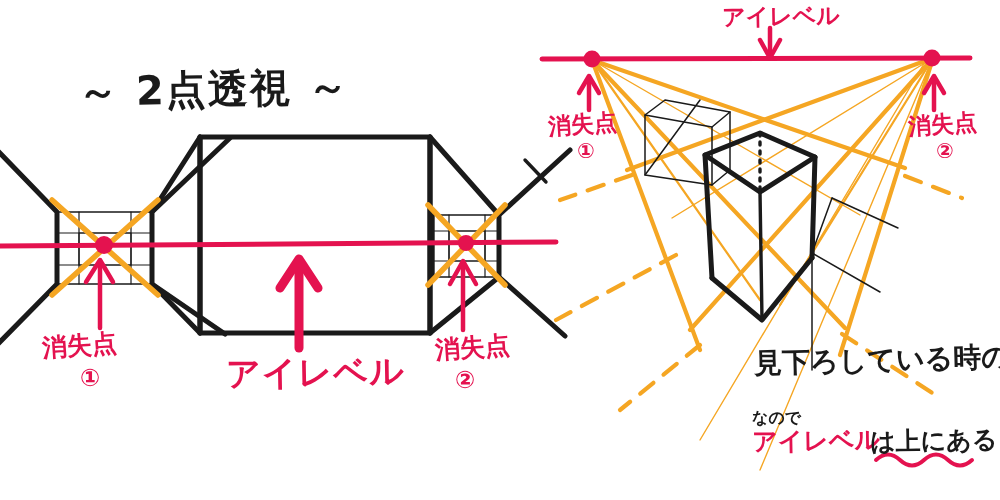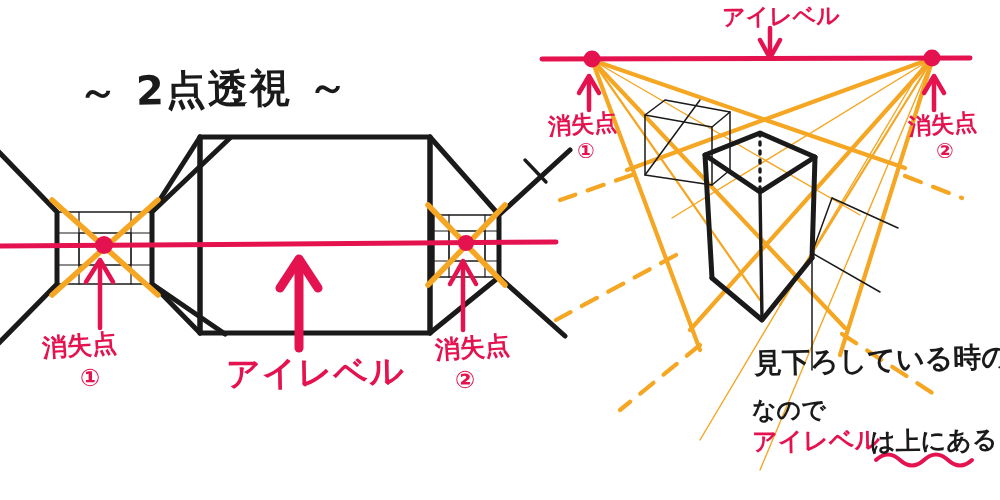--- a/index.html
+++ b/index.html
@@ -51,21 +51,22 @@
   }
   .t-eye-small {
     font-size: 23px;
     transform: rotate(-1deg);
   }
   .t-note1 {
     font-size: 28px;
     transform: rotate(-1.5deg);
   }
   .t-note2 {
-    font-size: 24px;
+    font-size: 16px;
+    margin-top: 12px;
   }
   .t-note3 {
     font-size: 25px;
     transform: rotate(-1deg);
   }
 </style>
 </head>
 <body>
 
 <div id="canvas">

